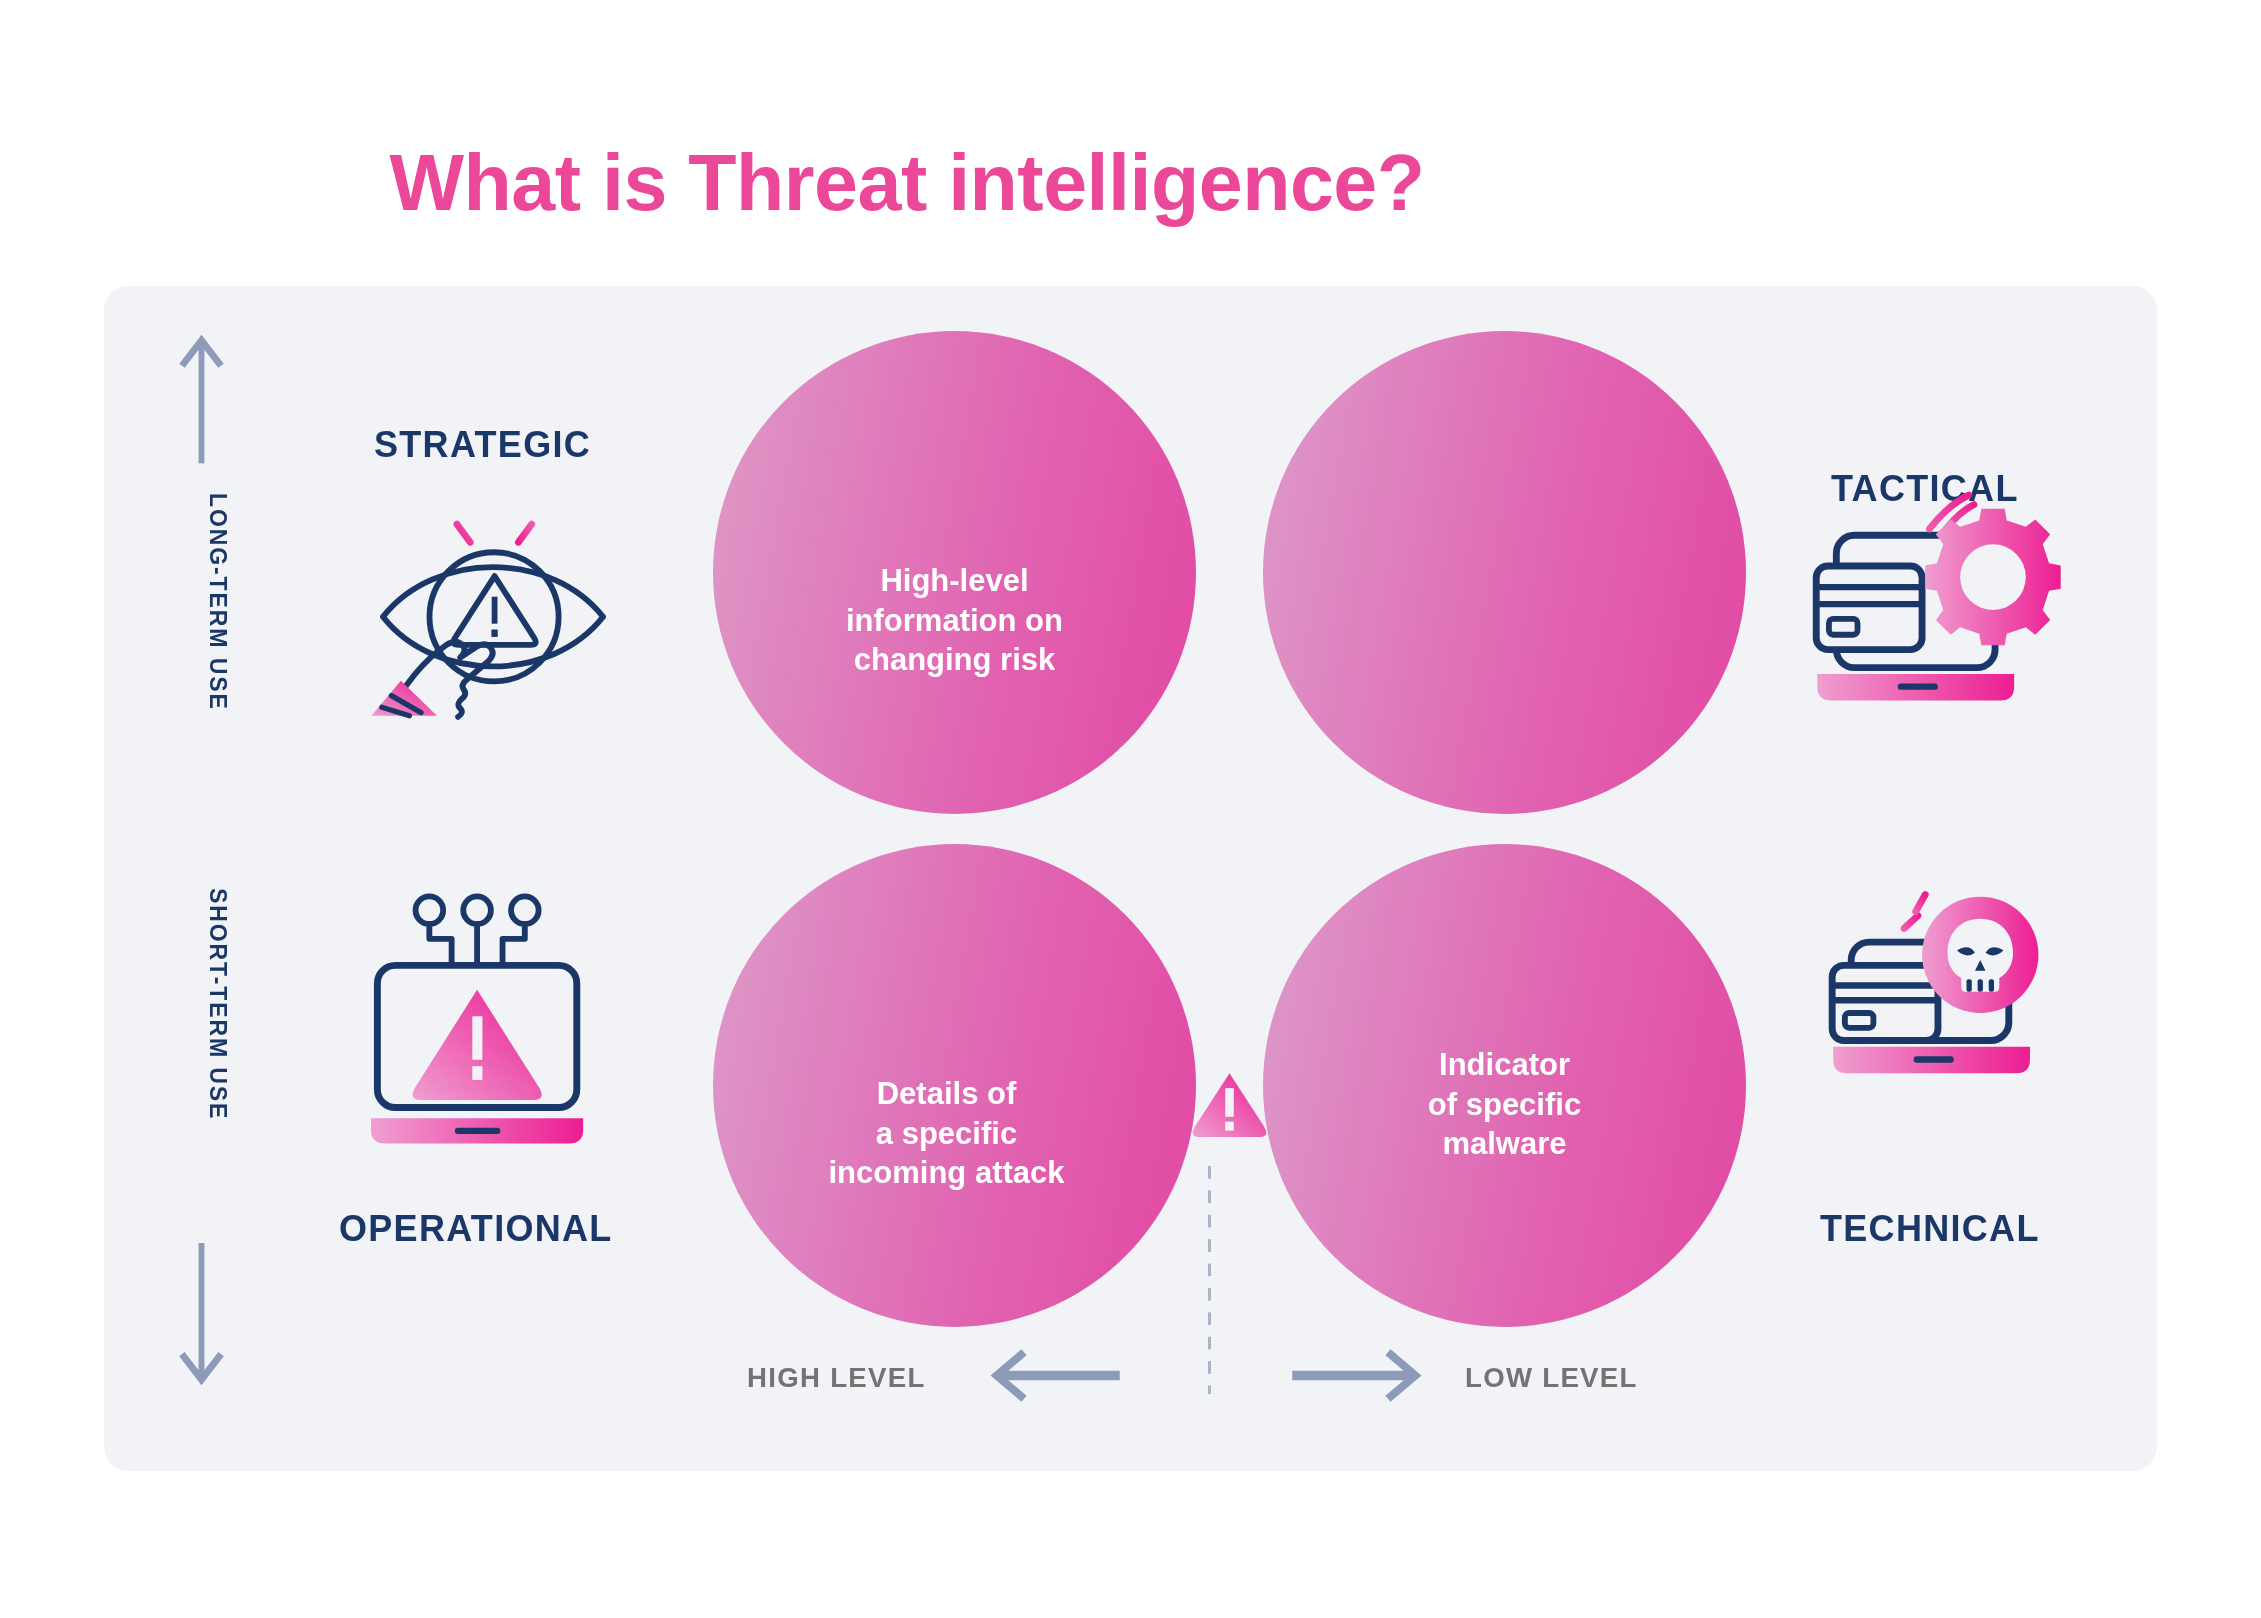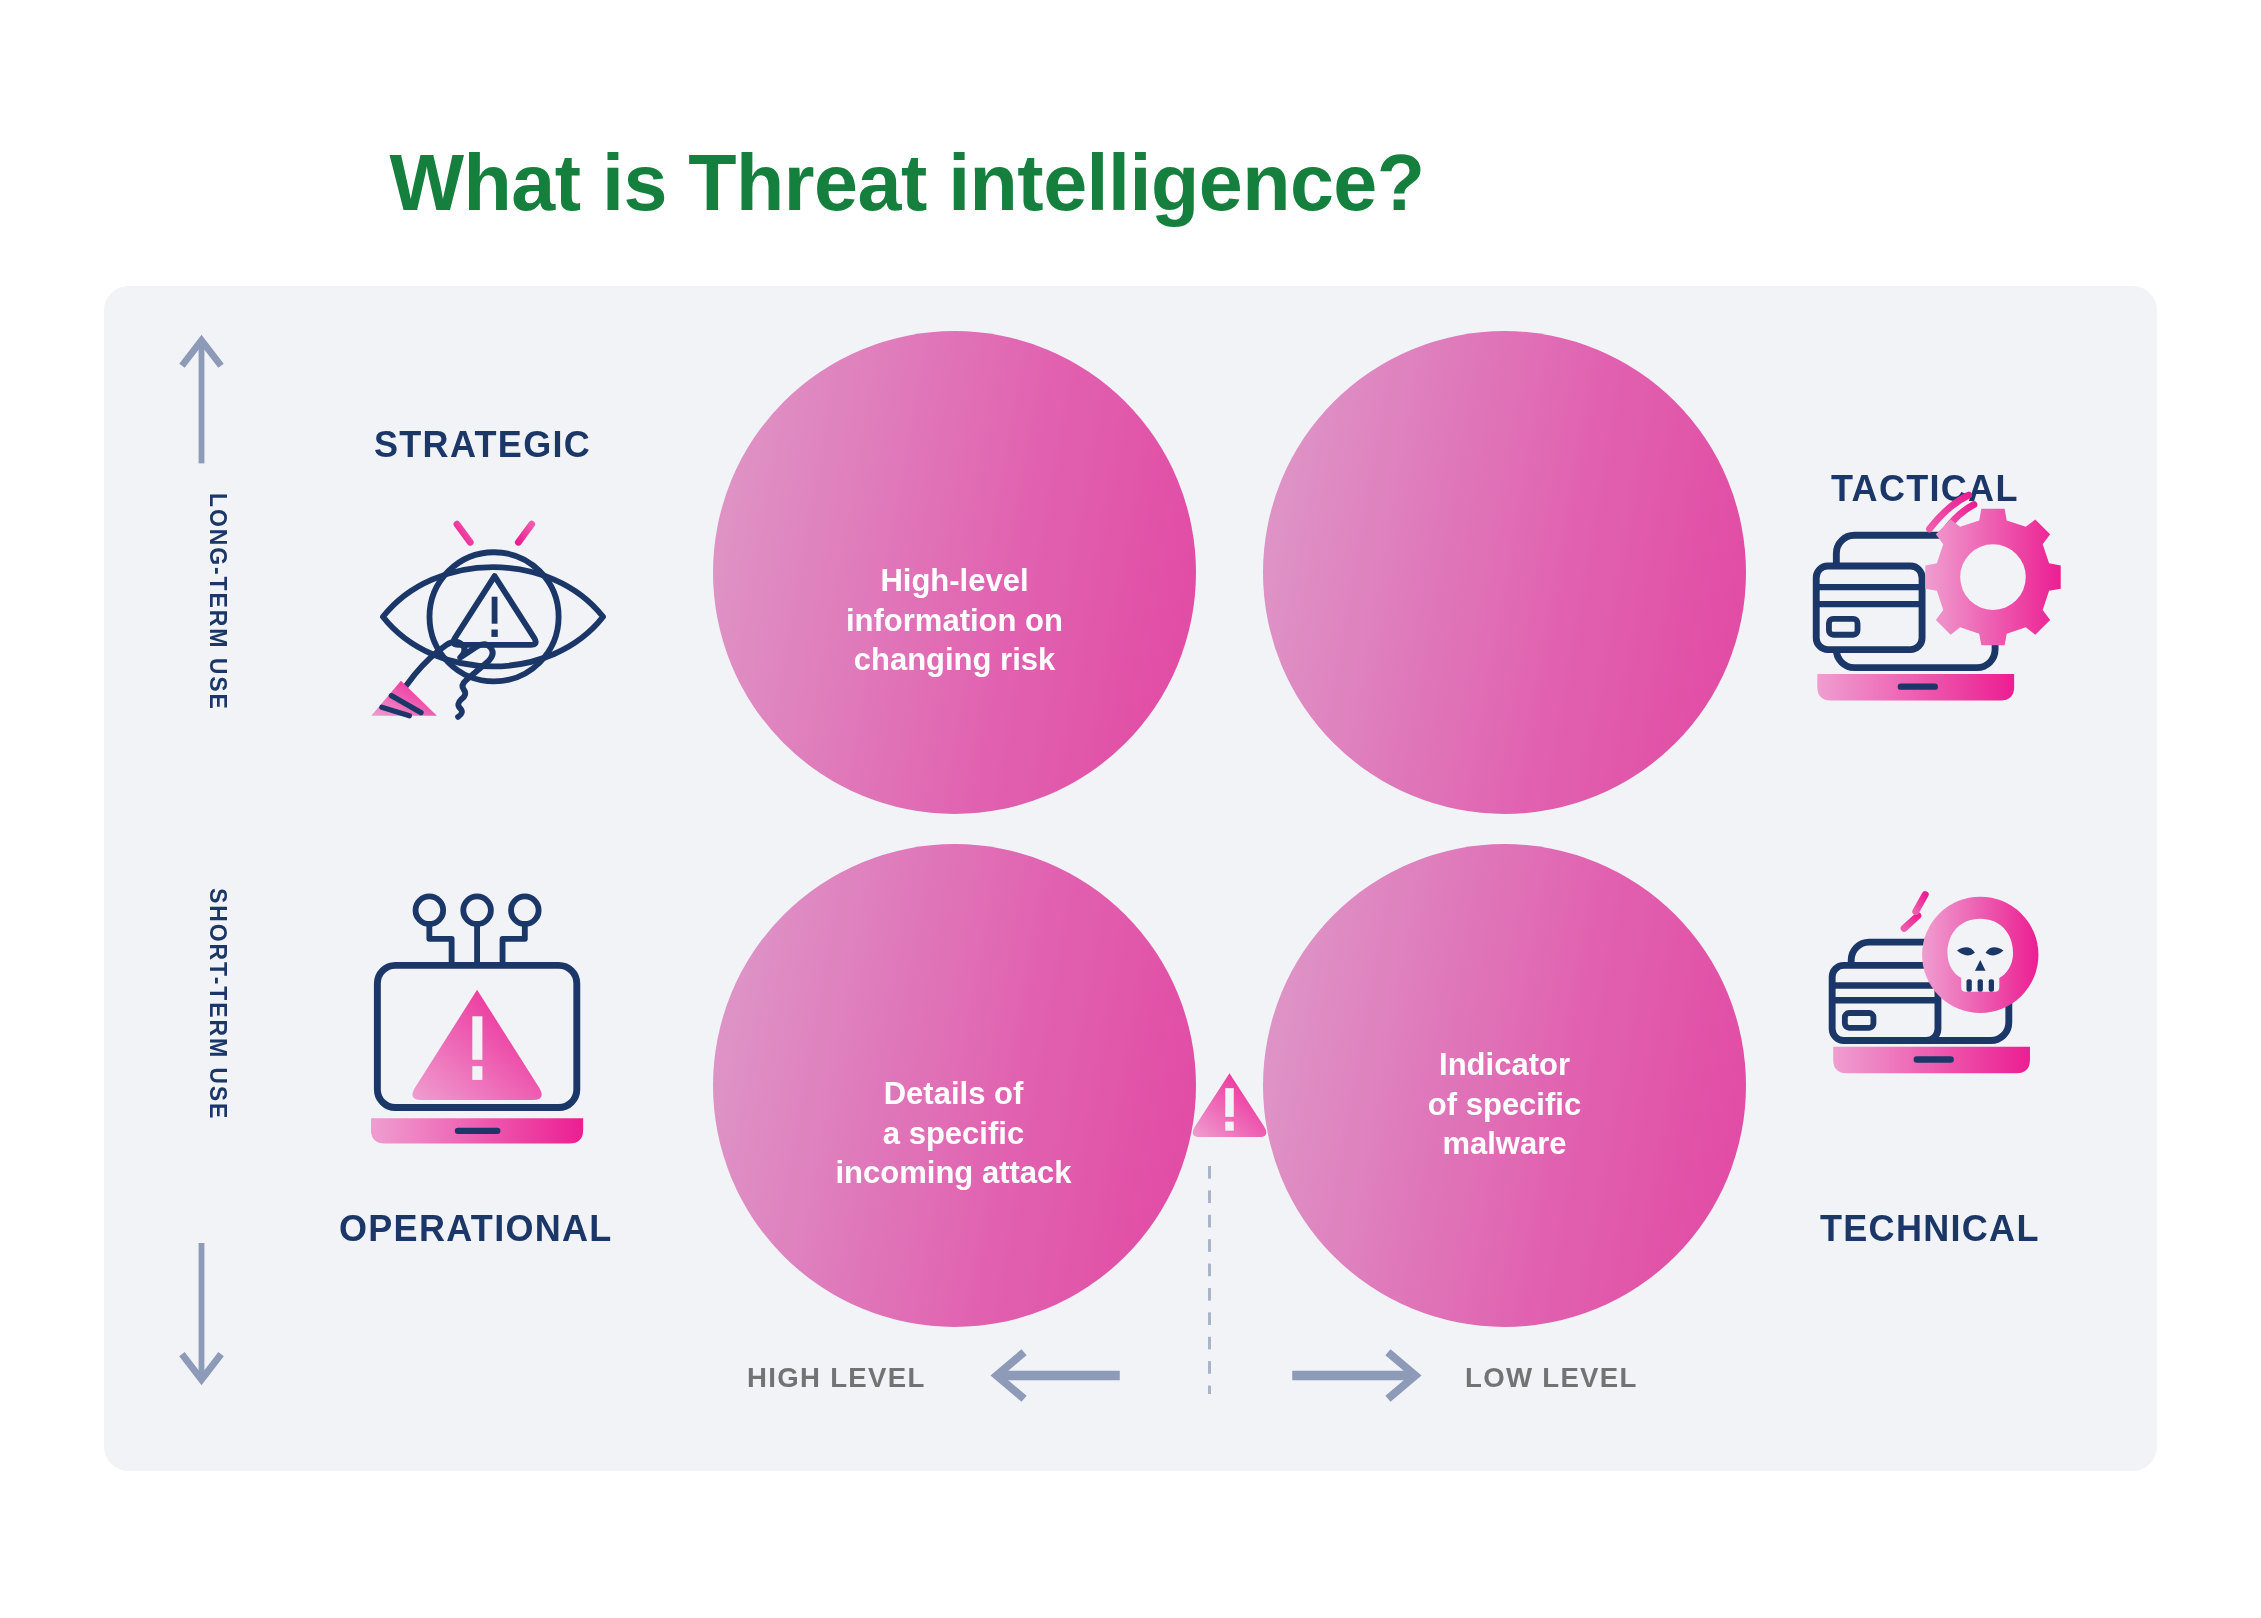--- a/index.html
+++ b/index.html
@@ -10,21 +10,21 @@
     overflow:hidden;
   }
 
   #page { position:relative; width:2261px; height:1619px; background:#ffffff; }
 
   
   #title {
     position:absolute; left:0; top:143px; width:1814px;
     text-align:center;
     font-size:79px; font-weight:bold; letter-spacing:-0.5px;
-    color:#15803d;
+    color:#ec4899;
     line-height:1;
   }
 
   
   #panel {
     position:absolute; left:104px; top:286px;
     width:2053px; height:1185px;
     background:#f1f3f7;
     border-radius:24.4px;
   }
@@ -76,21 +76,21 @@
     text-align:center;
     color:#ffffff;
     font-size:31px; font-weight:bold;
     line-height:1.28;
     z-index:6;
     pointer-events:none;
     margin-top:39px;
   }
   #t-tl { left:19px;   top:191px; }
   #t-tr { left:569px; top:191px; }
-  #t-bl { left:18px;   top:704px; }
+  #t-bl { left:11px;   top:704px; }
   #t-br { left:569px; top:675px; }
 
   
   #center-warn {
     position:absolute; left:466px; top:721px;
     width:101px; height:101px;
     z-index:8;
   }
 
   

